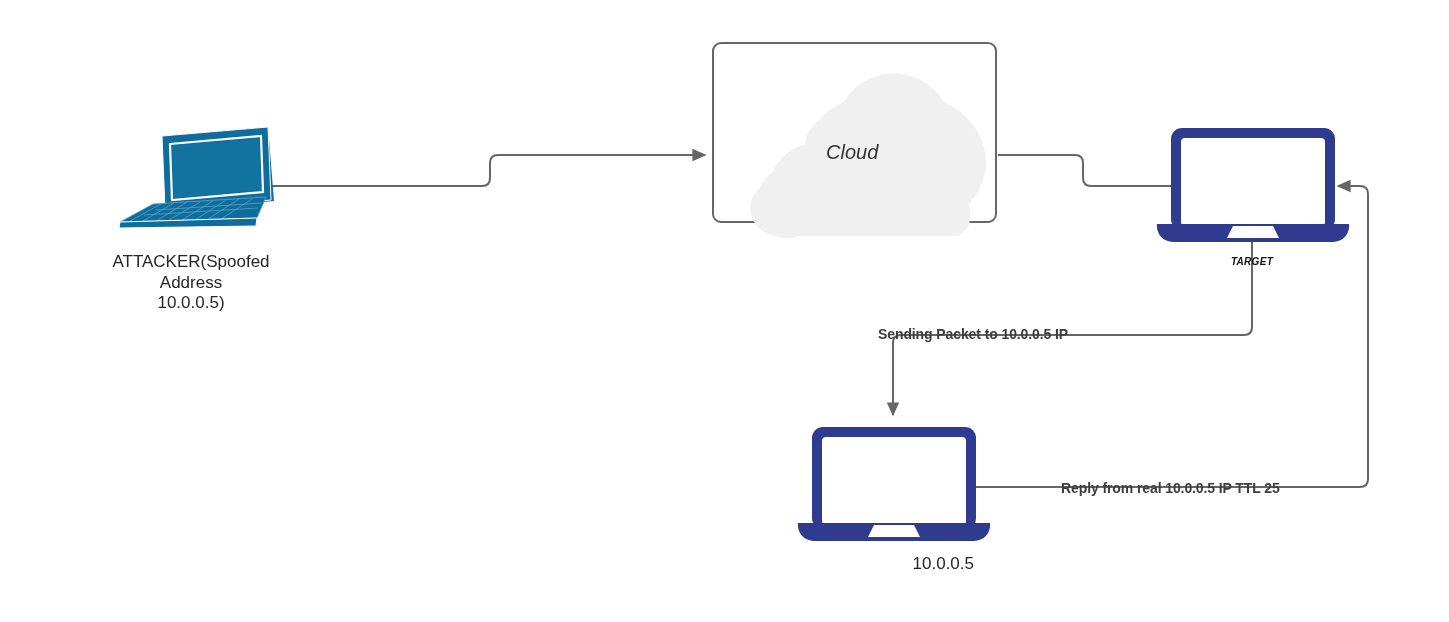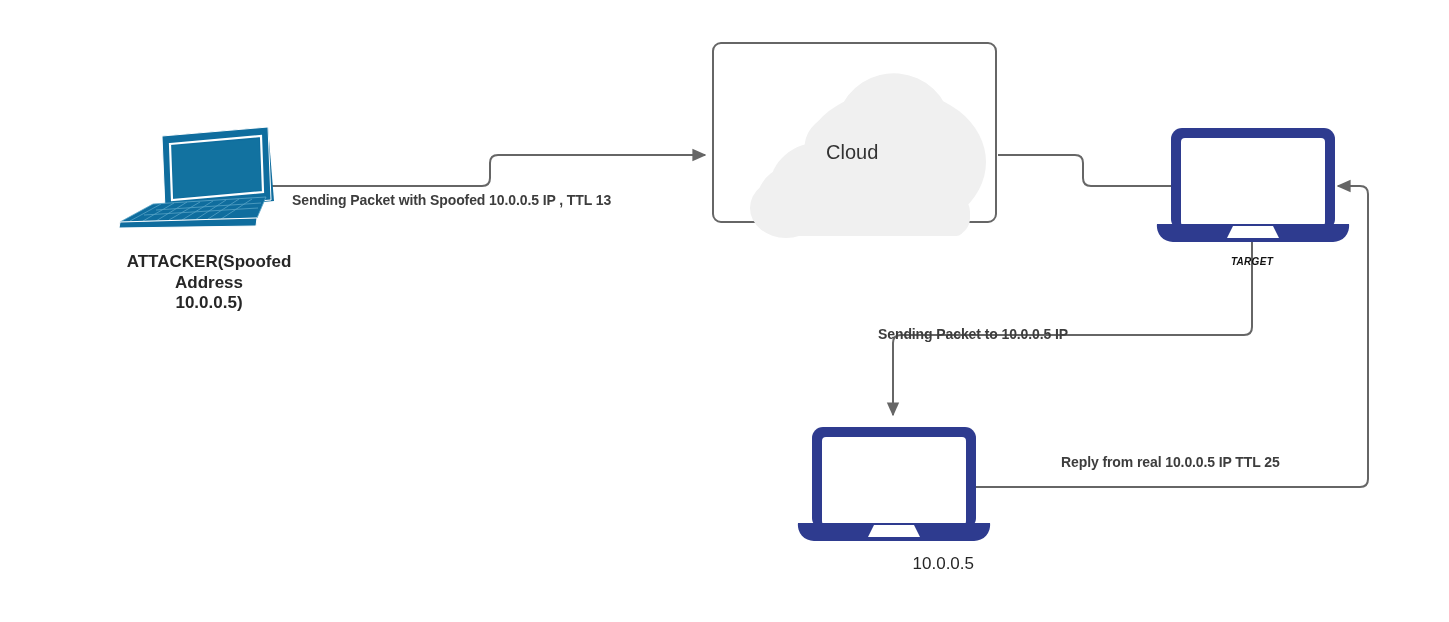--- a/index.html
+++ b/index.html
@@ -120,25 +120,25 @@
           <line x1="133" y1="81" x2="102" y2="101"></line>
           <line x1="146" y1="81" x2="115" y2="101"></line>
           <line x1="50" y1="92" x2="155" y2="85"></line>
           <line x1="38" y1="97" x2="152" y2="90"></line>
         </g>
 
         <polygon points="14,104 151,100 150,108 13,110" fill="#0f6d9e"></polygon>
         <polygon points="14,104 151,100 150,108 13,110" fill="none" stroke="#ffffff" stroke-width="1"></polygon>
       </svg>
     </div>
-    <div class="node-label label-plain" style="left:84px; top:252px; width:250px;font-weight:bold;">ATTACKER(Spoofed
+    <div class="node-label label-plain" style="left:66px; top:252px; width:250px;">ATTACKER(Spoofed
 Address
 10.0.0.5)</div>
 
-    <div class="cloud-box" style="left:712px; top:42px; width:285px; height:181px;">
+    <div class="cloud-box" style="left:712px; top:42px; width:285px; height:181px;font-style:italic;">
       <svg width="281" height="221" viewBox="0 0 281 221" xmlns="http://www.w3.org/2000/svg">
         <path d="M 95 120
                  a 32 32 0 0 1 6 -40
                  a 40 40 0 0 1 24 -12
                  a 58 58 0 0 1 112 10
                  a 38 38 0 0 1 8 66
                  L 250 184
                  a 8 8 0 0 1 -8 8
                  L 62 192
                  a 8 8 0 0 1 -8 -8
@@ -168,20 +168,19 @@
         <rect x="26" y="12" width="144" height="88" rx="4" fill="#ffffff"></rect>
         <path d="M 2 98 L 194 98 a 16 16 0 0 1 -16 18 L 18 116 a 16 16 0 0 1 -16 -18 z" fill="#2e3b8f"></path>
         <path d="M 78 100 L 118 100 L 124 112 L 72 112 z" fill="#ffffff"></path>
       </svg>
     </div>
     <div class="node-label label-plain" style="left:814px; top:554px; width:160px;text-align:right;">10.0.0.5</div>
 
   </div>
 
   <div class="layer" id="labels">
-    <div class="edge-label" style="left:292px; top:192px;">Sending Packet with Spoofed 10.0.0.5 IP , TTL 13</div>
 
     <div class="edge-label" style="left:878px; top:326px;">Sending Packet to 10.0.0.5 IP</div>
 
-    <div class="edge-label" style="left:1061px; top:454px;">Reply from real 10.0.0.5 IP TTL 25</div>
+    <div class="edge-label" style="left:1061px; top:480px;">Reply from real 10.0.0.5 IP TTL 25</div>
   </div>
 
 </div>
 
 </body></html>

